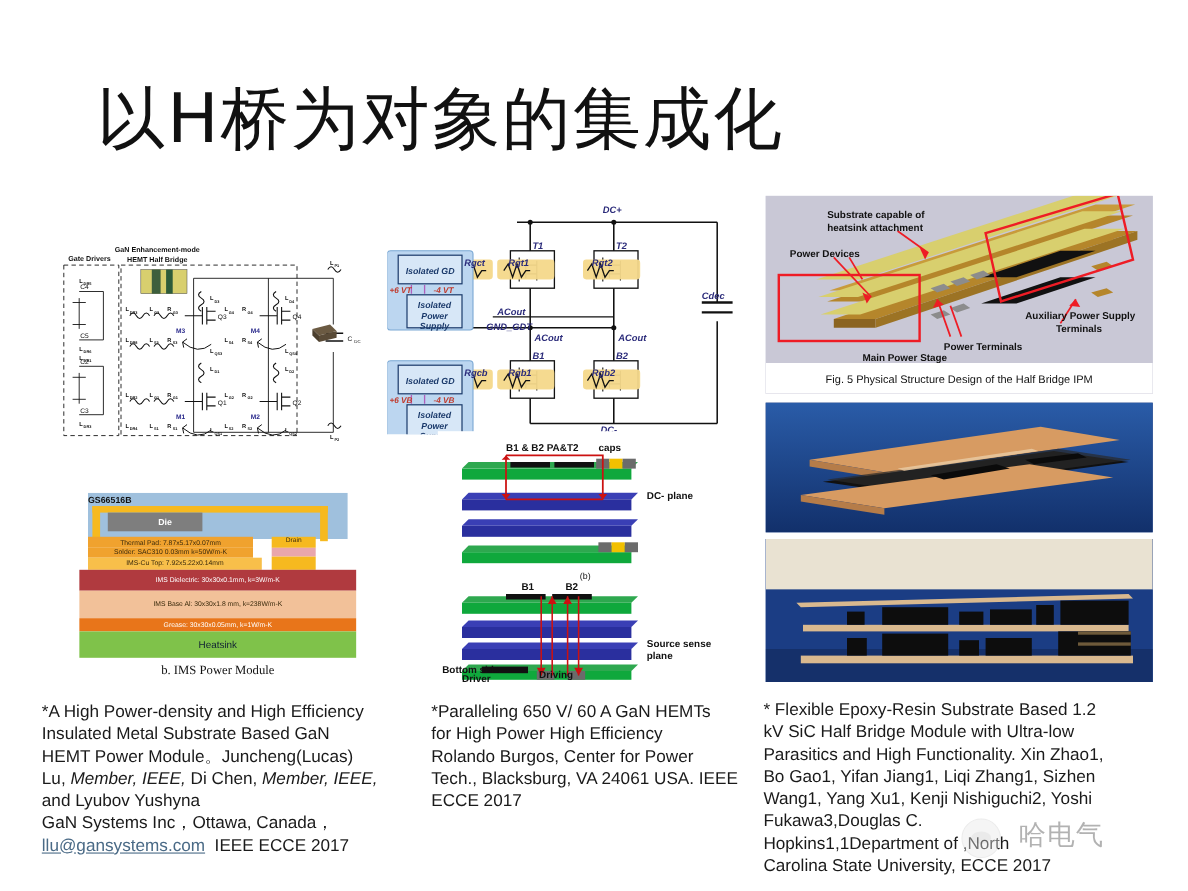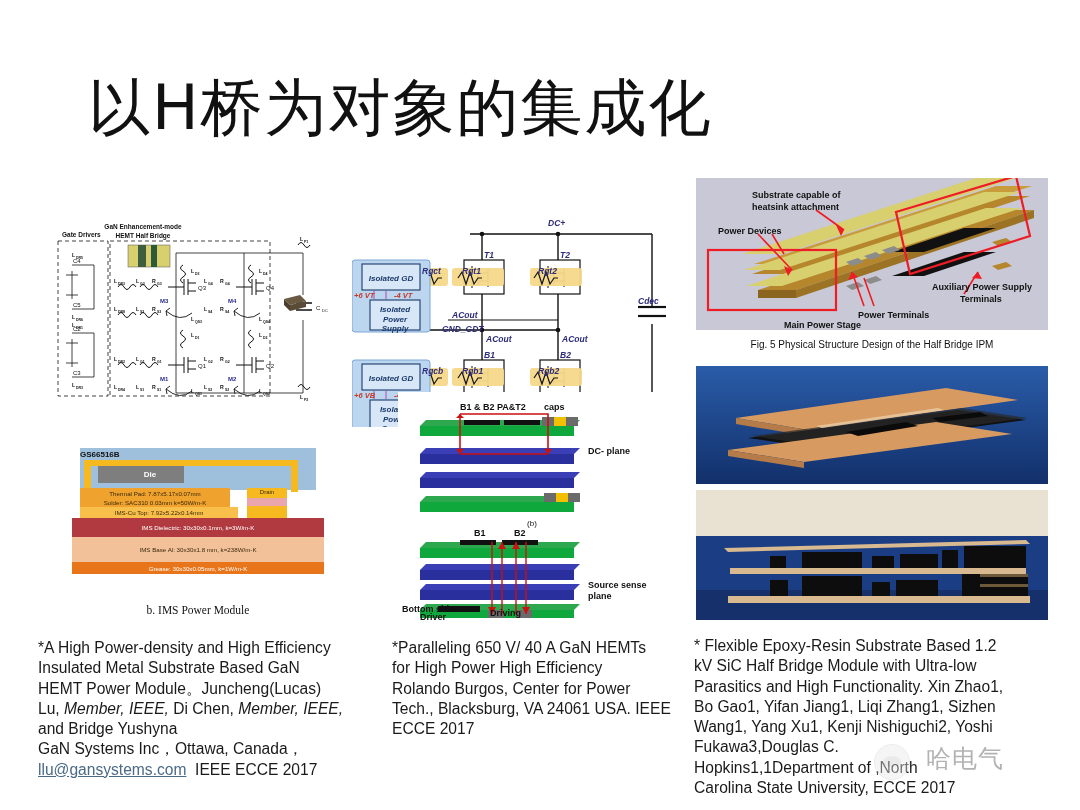--- a/index.html
+++ b/index.html
@@ -27,21 +27,21 @@
   
   #fig-circuit-left{left:48px;top:215px;width:292px;height:190px;}
 
   
   #fig-ims{left:72px;top:448px;width:252px;height:160px;}
   .ims-row{position:absolute;left:0;width:100%;box-sizing:border-box;
            font-size:6.2px;color:#3a2a0c;display:flex;align-items:center;
            justify-content:center;font-family:"Liberation Sans",sans-serif;}
 
   
-  #fig-circuit-mid{left:352px;top:180px;width:332px;height:215px;margin-top:32px;}
+  #fig-circuit-mid{left:352px;top:180px;width:332px;height:215px;}
   #fig-pcb{left:398px;top:392px;width:268px;height:228px;}
 
   
   #fig-ipm{left:696px;top:178px;width:352px;height:180px;background:#c9c8d6;}
   #fig-photo1{left:696px;top:366px;width:352px;height:118px;background:#1d3f86;}
   #fig-photo2{left:696px;top:490px;width:352px;height:130px;background:#1b3d84;}
 
   
   .caption{
     position:absolute;font-size:15.6px;line-height:1.30;color:#1a1a1a;
@@ -252,20 +252,21 @@
     <div style="position:absolute;left:175px;top:58px;width:40px;height:12px;background:#f6b91f;"></div>
     <div style="position:absolute;left:175px;top:39px;width:40px;height:10px;display:flex;align-items:center;justify-content:center;font-size:6px;color:#3a2a0c;">Drain</div>
 
     <div class="ims-row" style="top:40px;height:10px;background:#f0a22e;width:150px;left:8px;">Thermal Pad: 7.87x5.17x0.07mm</div>
     <div class="ims-row" style="top:50px;height:9px;background:#f0a22e;width:150px;left:8px;">Solder: SAC310  0.03mm k=50W/m-K</div>
     <div class="ims-row" style="top:59px;height:11px;background:#f8bf4a;width:158px;left:8px;">IMS-Cu Top: 7.92x5.22x0.14mm</div>
 
     <div class="ims-row" style="top:70px;height:19px;background:#b03a3f;color:#fff;">IMS Dielectric: 30x30x0.1mm, k=3W/m-K</div>
     <div class="ims-row" style="top:89px;height:25px;background:#f2c199;">IMS Base Al: 30x30x1.8 mm, k=238W/m-K</div>
     <div class="ims-row" style="top:114px;height:12px;background:#e8751a;color:#fff;">Grease: 30x30x0.05mm, k=1W/m-K</div>
+    <div class="ims-row" style="top:126px;height:24px;background:#7fc24a;font-size:9px;color:#123;">Heatsink</div>
 
     <div style="position:absolute;left:-16px;top:92px;font-size:9px;font-weight:bold;color:#111;">IMS</div>
   </div>
   <div style="position:absolute;left:72px;top:604px;width:252px;text-align:center;font-size:11.5px;color:#111;font-family:'Liberation Serif',serif;">b.  IMS Power Module</div>
 
   <div class="fig" id="fig-circuit-mid">
     <svg viewBox="0 0 332 215" width="332" height="215">
 
       <g stroke="#111" fill="none" stroke-width="1.4">
         <path d="M118 22 H300"></path>
@@ -571,30 +572,30 @@
         <rect x="284" y="94" width="48" height="3"></rect>
       </g>
     </svg>
   </div>
 
   <div class="caption" id="cap-left">
     <div>*A High Power-density and High Efficiency</div>
     <div>Insulated Metal Substrate Based GaN</div>
     <div>HEMT Power Module。Juncheng(Lucas)</div>
     <div>Lu, <em>Member, IEEE,</em> Di Chen, <em>Member, IEEE,</em></div>
-    <div>and Bridge Yushyna</div>
+    <div>and Lyubov Yushyna</div>
     <div>GaN Systems Inc，Ottawa, Canada，</div>
     <div>
       <span class="mail">llu@gansystems.com</span>
       &nbsp;<span>IEEE ECCE 2017</span>
     </div>
   </div>
 
   <div class="caption" id="cap-mid">
-    <div>*Paralleling 650 V/ 40 A GaN HEMTs</div>
+    <div>*Paralleling 650 V/ 60 A GaN HEMTs</div>
     <div>for High Power High Efficiency</div>
     <div>Rolando Burgos, Center for Power</div>
     <div>Tech., Blacksburg, VA 24061 USA. IEEE</div>
     <div>ECCE 2017</div>
   </div>
 
   <div class="caption" id="cap-right">
     <div>* Flexible Epoxy-Resin Substrate Based 1.2</div>
     <div>kV SiC Half Bridge Module with Ultra-low</div>
     <div>Parasitics and High Functionality. Xin Zhao1,</div>

